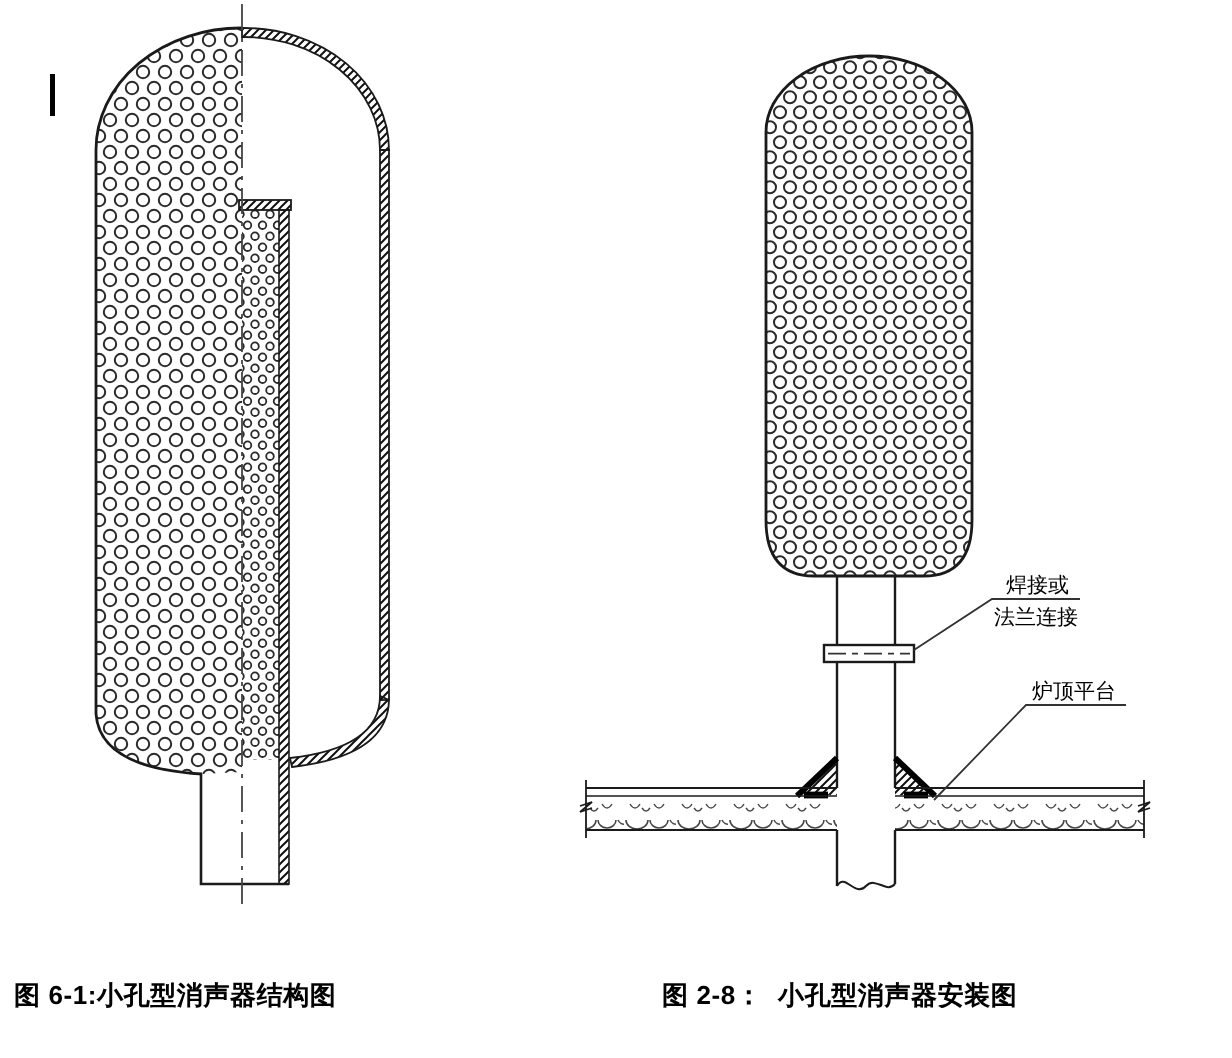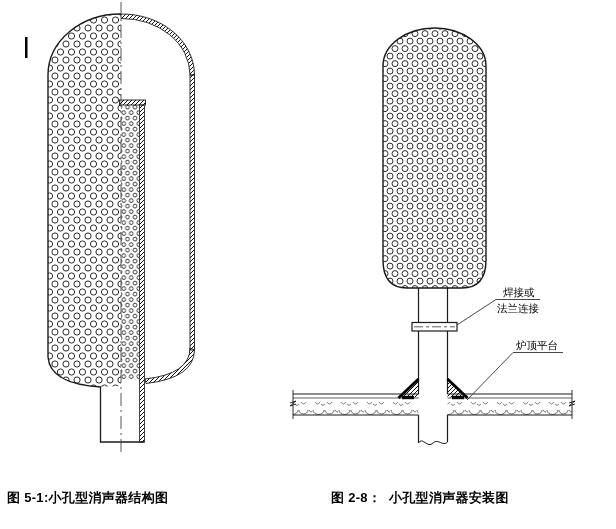--- a/index.html
+++ b/index.html
@@ -121,16 +121,16 @@
         <text x="497" y="312" font-size="10.5">法兰连接</text>
       </g>
 
       <g>
         <path d="M467,400 L513,352.5 L563,352.5" fill="none" stroke="#333" stroke-width="0.9"></path>
         <text x="516" y="349" font-size="10.5">炉顶平台</text>
       </g>
     </g>
   </svg>
 
-  <div class="caption caption-left">图 5-1:小孔型消声器结构图</div>
+  <div class="caption caption-left">图 6-1:小孔型消声器结构图</div>
   <div class="caption caption-right">图 2-8：  小孔型消声器安装图</div>
 
 </div>
 
 </body></html>

